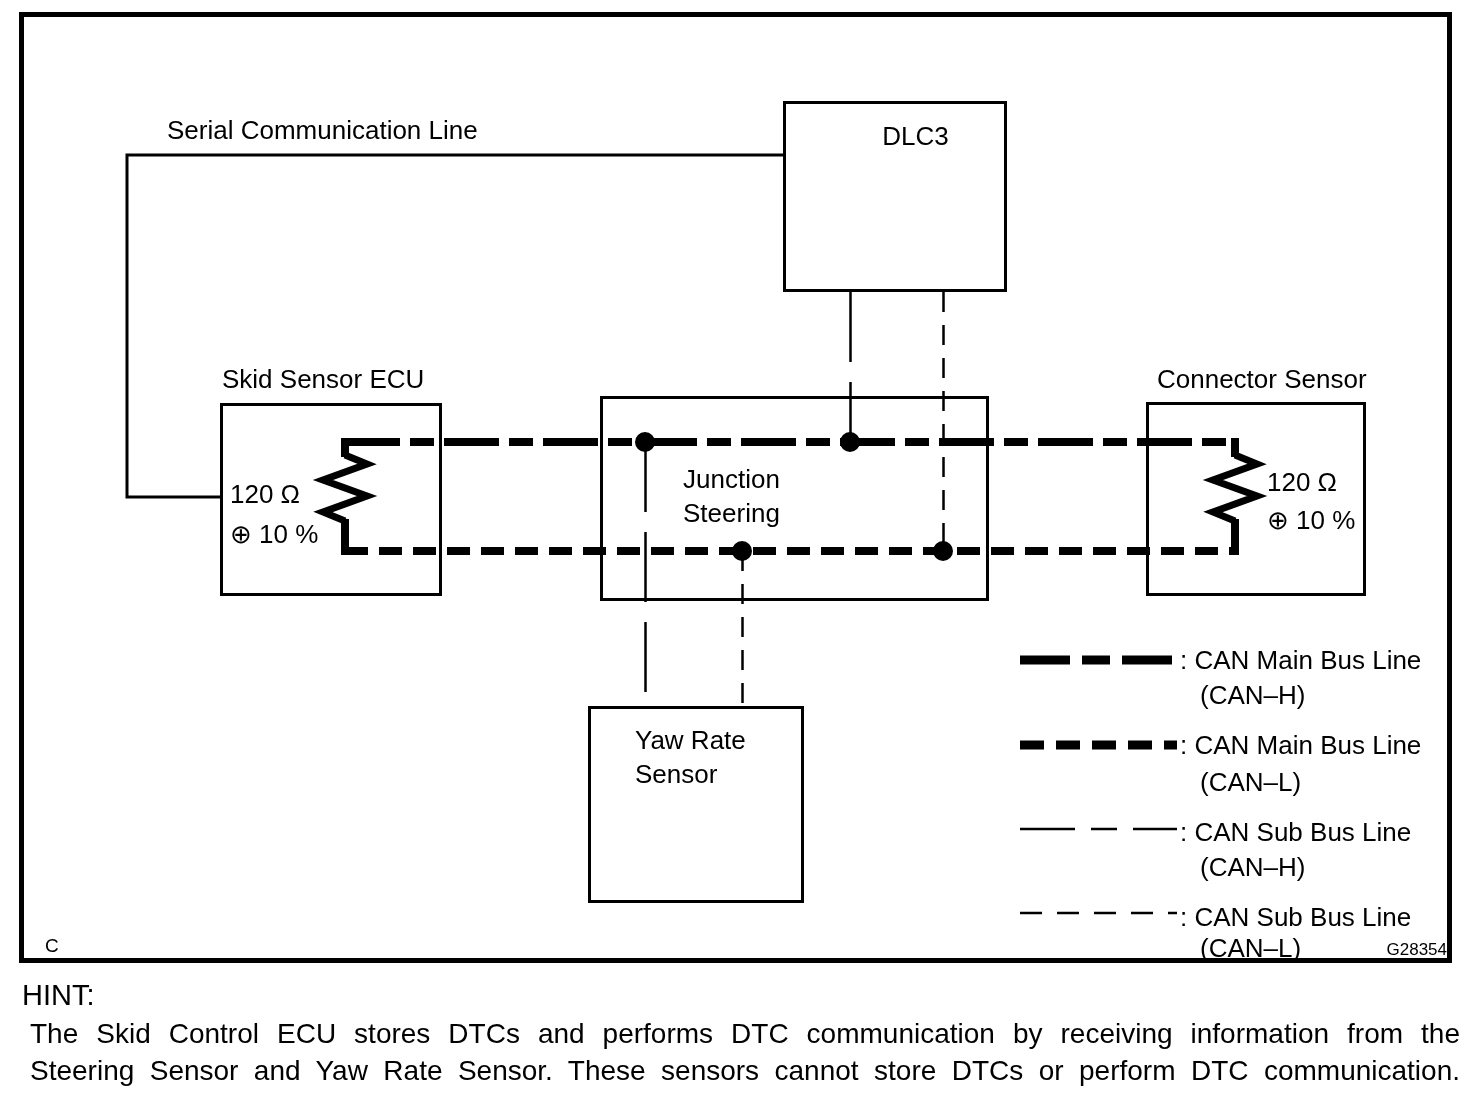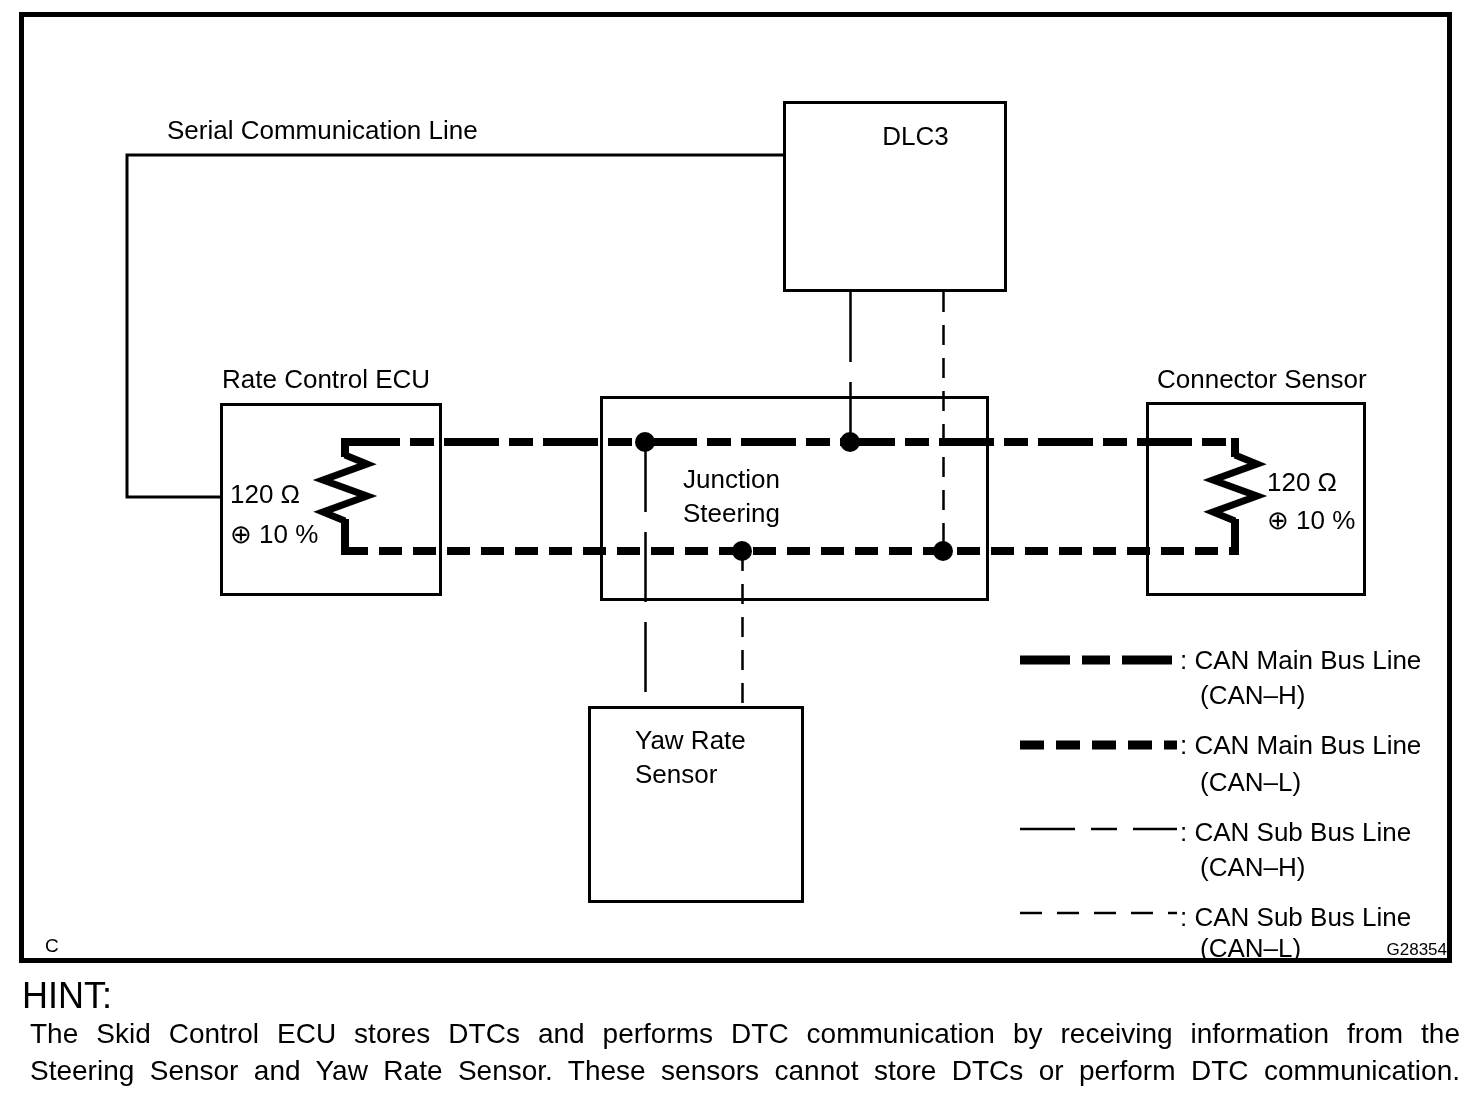--- a/index.html
+++ b/index.html
@@ -38,21 +38,21 @@
   .small-mark { font-size: 19px; line-height: 20px; }
   .fig-code { font-size: 17px; line-height: 18px; text-align: right; }
   .legend-label { font-size: 26px; line-height: 28px; white-space: nowrap; }
   svg.layer {
     position: absolute;
     left: 0; top: 0;
     pointer-events: none;
   }
   .hint-title {
     left: 22px; top: 981px;
-    font-size: 36px; line-height: 29px;
+    font-size: 29px; line-height: 29px;
   }
   .hint-line {
     left: 22px;
     width: 1430px;
     font-size: 28px;
     line-height: 32px;
     text-align: justify;
     text-align-last: justify;
     margin-left: 8px;
   }
@@ -103,21 +103,21 @@
     <line x1="1020" y1="660" x2="1177" y2="660" stroke="#000" stroke-width="9" stroke-dasharray="50 12 28 12"></line>
     <line x1="1020" y1="745" x2="1177" y2="745" stroke="#000" stroke-width="9" stroke-dasharray="24 12"></line>
     <line x1="1020" y1="829" x2="1177" y2="829" stroke="#000" stroke-width="2.5" stroke-dasharray="55 16 26 16"></line>
     <line x1="1020" y1="913" x2="1177" y2="913" stroke="#000" stroke-width="2.5" stroke-dasharray="22 15"></line>
   </svg>
 
   <div class="abs lbl" style="left:167px; top:116px;">Serial Communication Line</div>
 
   <div class="abs lbl lbl-center" style="left:783px; top:122px; width:201px;margin-left:32px;">DLC3</div>
 
-  <div class="abs lbl" style="left:222px; top:365px;">Rate Control ECU</div>
+  <div class="abs lbl" style="left:222px; top:365px;">Skid Sensor ECU</div>
 
   <div class="abs lbl" style="left:1157px; top:365px;">Connector Sensor</div>
 
   <div class="abs lbl" style="left:683px; top:465px;">Junction</div>
   <div class="abs lbl" style="left:683px; top:499px;">Steering</div>
 
   <div class="abs lbl" style="left:635px; top:726px;">Yaw Rate</div>
   <div class="abs lbl" style="left:635px; top:760px;">Sensor</div>
 
   <div class="abs lbl" style="left:230px; top:480px;">120 Ω</div>

